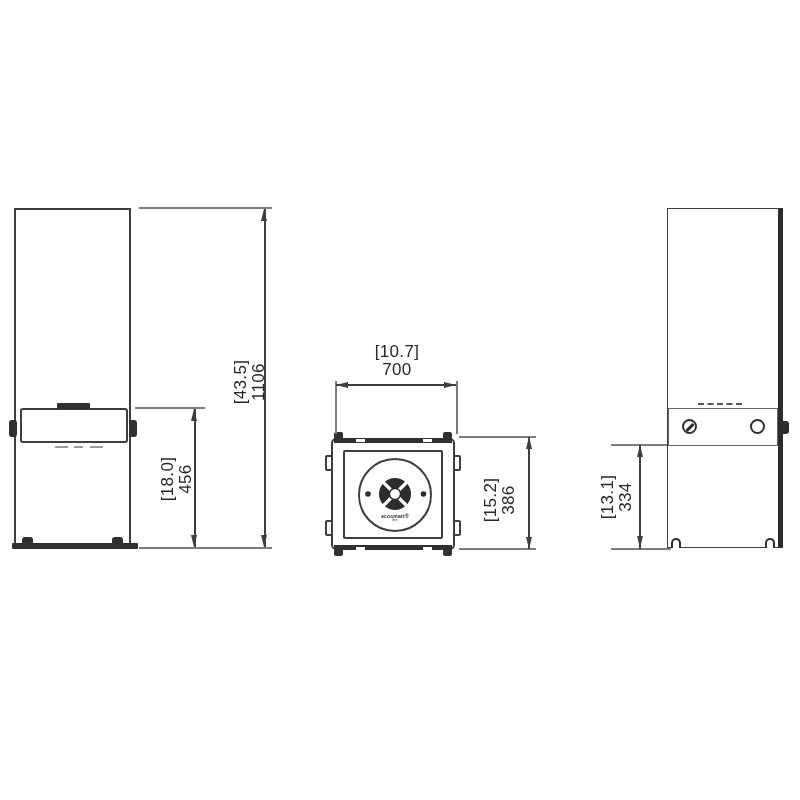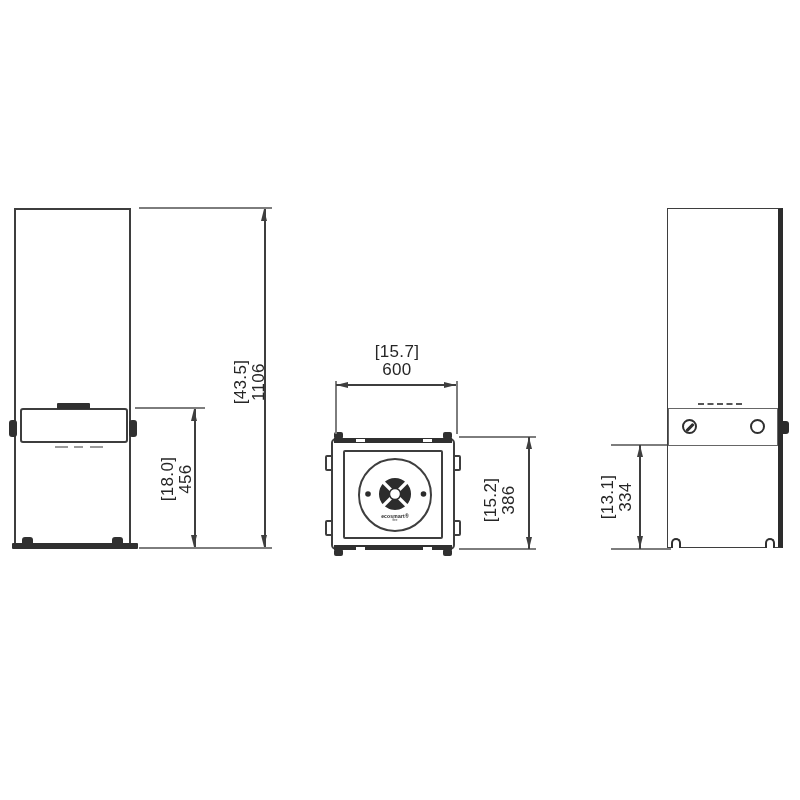--- a/index.html
+++ b/index.html
@@ -137,22 +137,22 @@
     </div>
   </div>
 
   <div>
     <div class="ext" style="left:335px; top:381px; width:2px; height:53px;"></div>
     <div class="ext" style="left:456px; top:381px; width:2px; height:53px;"></div>
     <div class="line" style="left:336px; top:384px; width:120px; height:2px;"></div>
     <div class="arr left" style="left:336px; top:381.5px;"></div>
     <div class="arr right" style="left:444px; top:381.5px;"></div>
     <div class="dimlabel" style="left:341px; top:342px; width:112px; height:38px;">
-      <div>[15.7]</div>
-      <div>600</div>
+      <div>[10.7]</div>
+      <div>700</div>
     </div>
 
     <div class="ext" style="left:459px; top:436px; width:77px; height:2px;"></div>
     <div class="ext" style="left:459px; top:548px; width:77px; height:2px;"></div>
     <div class="line" style="left:528px; top:437px; width:2px; height:112px;"></div>
     <div class="arr up" style="left:525.5px; top:437px;"></div>
     <div class="arr down" style="left:525.5px; top:537px;"></div>
     <div class="dimlabel rot" style="left:440px; top:481px; width:120px; height:38px;">
       <div>[15.2]</div>
       <div>386</div>

